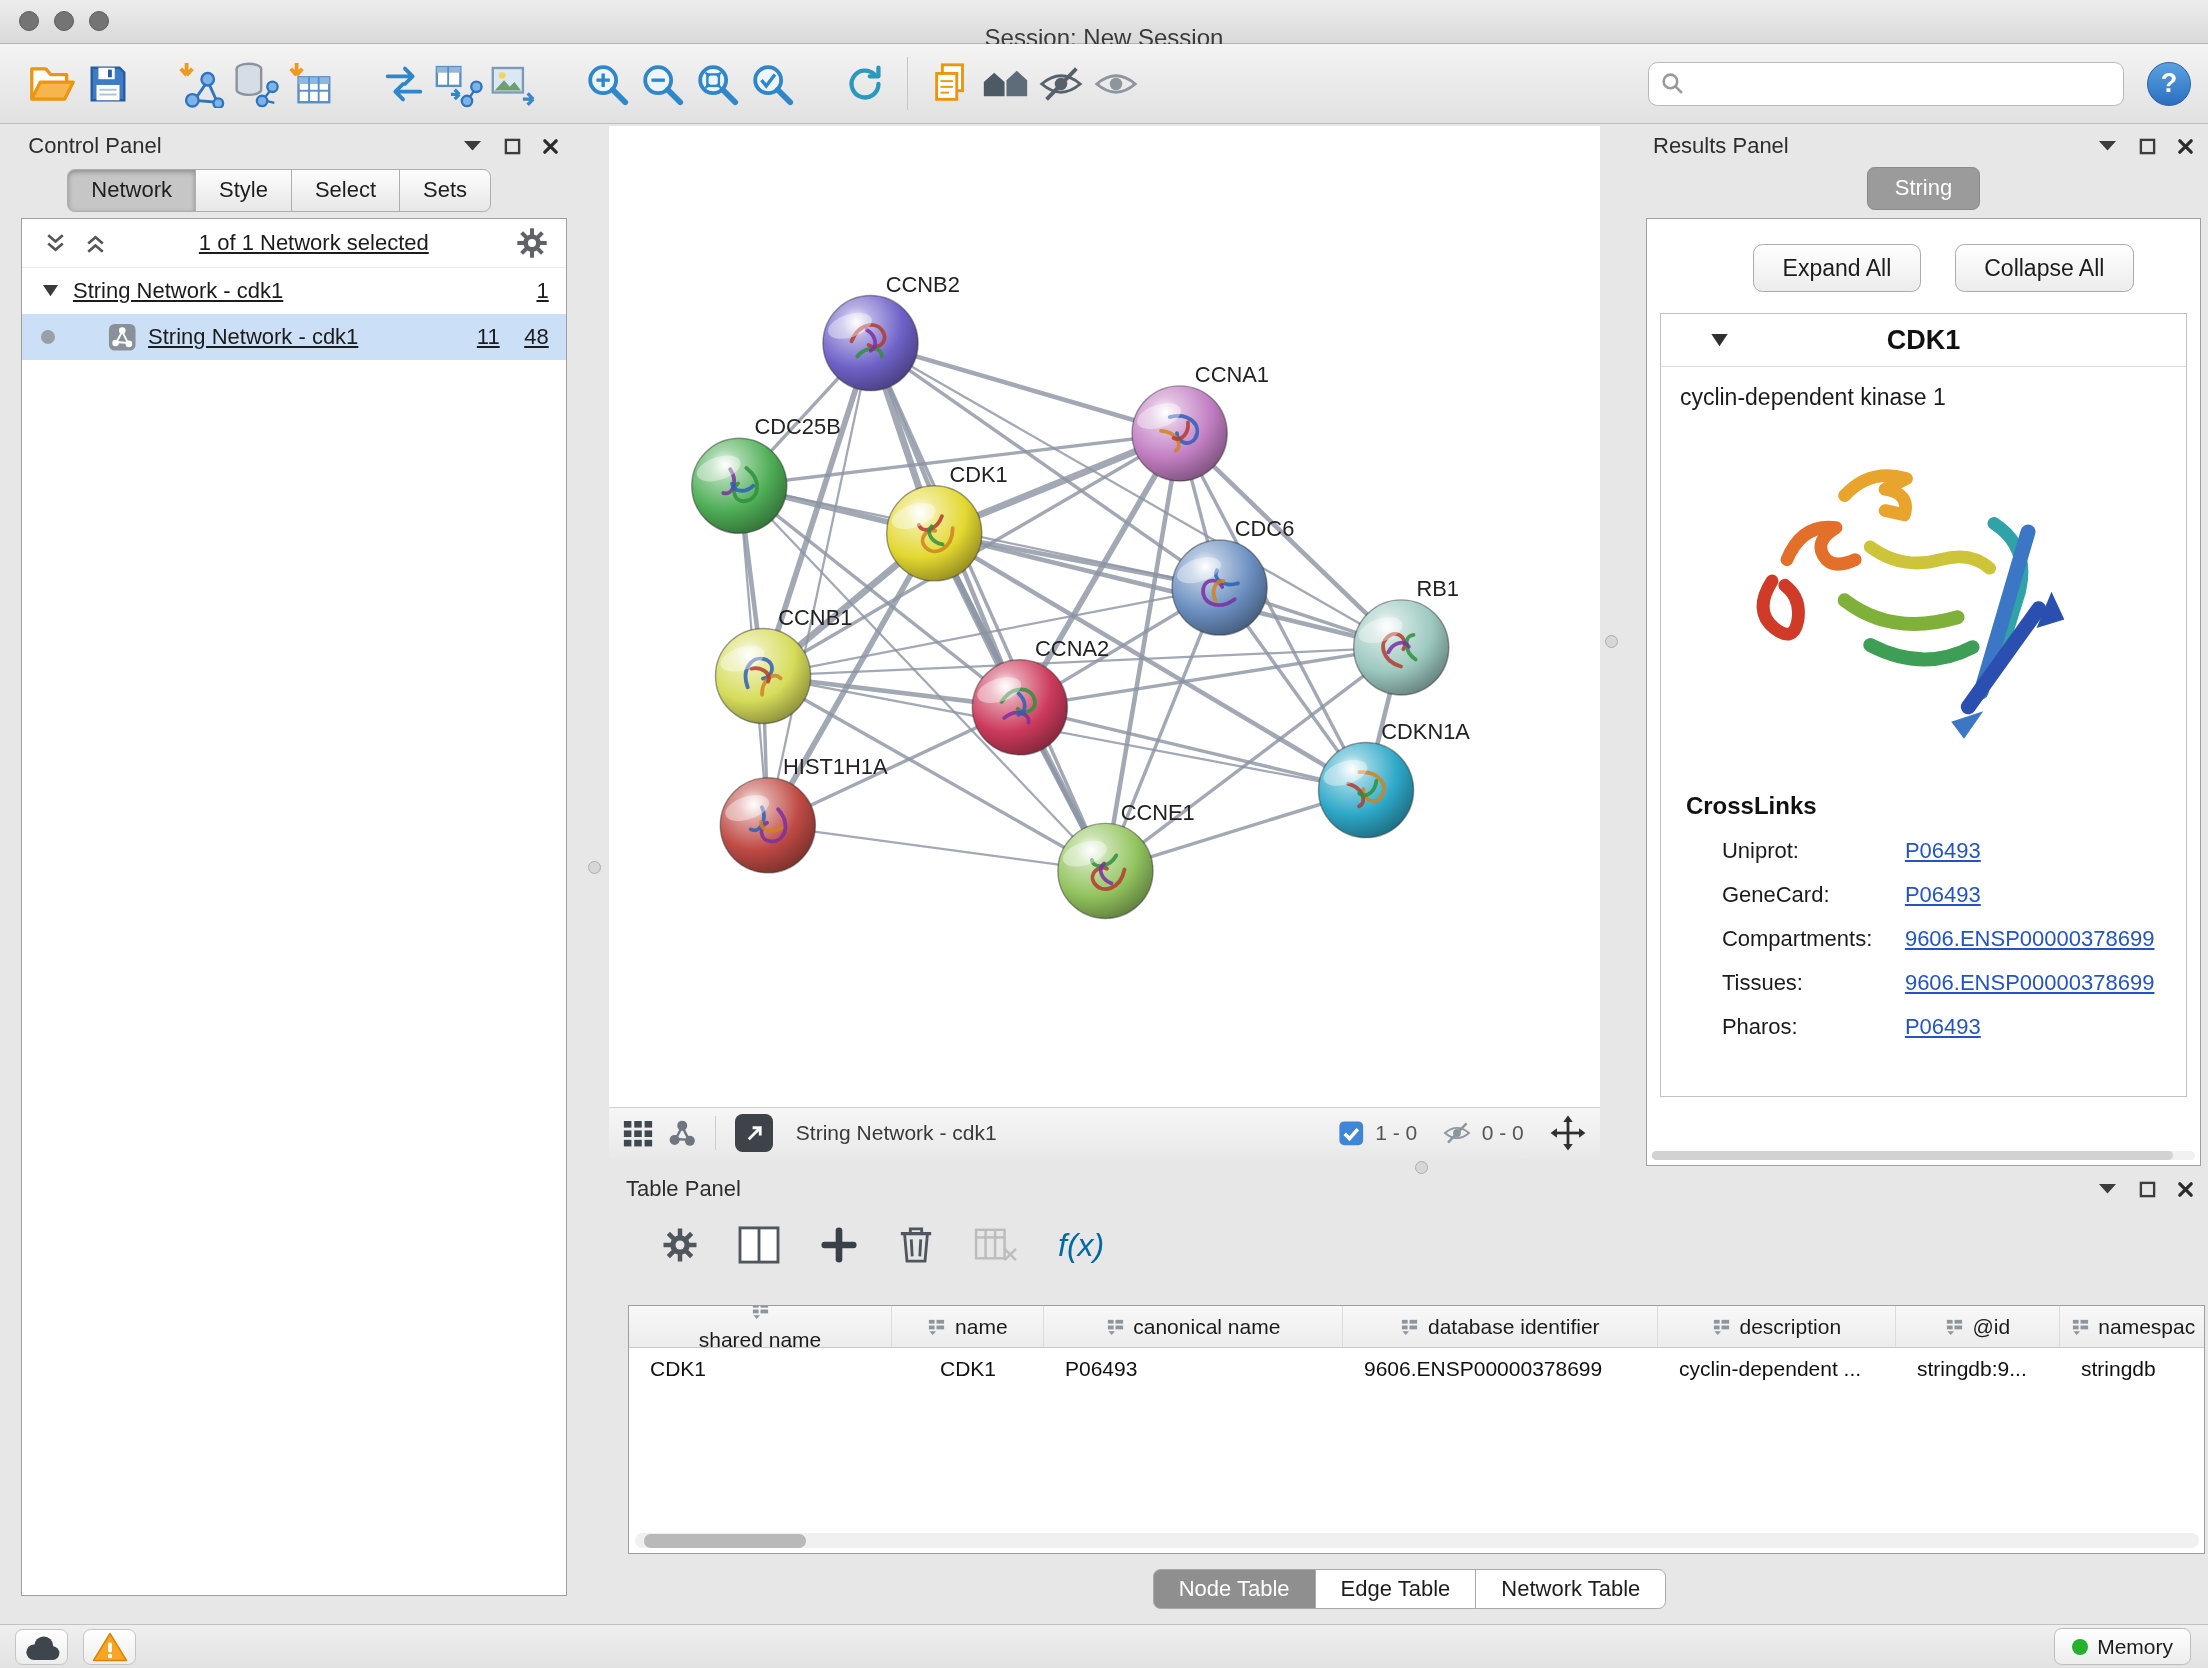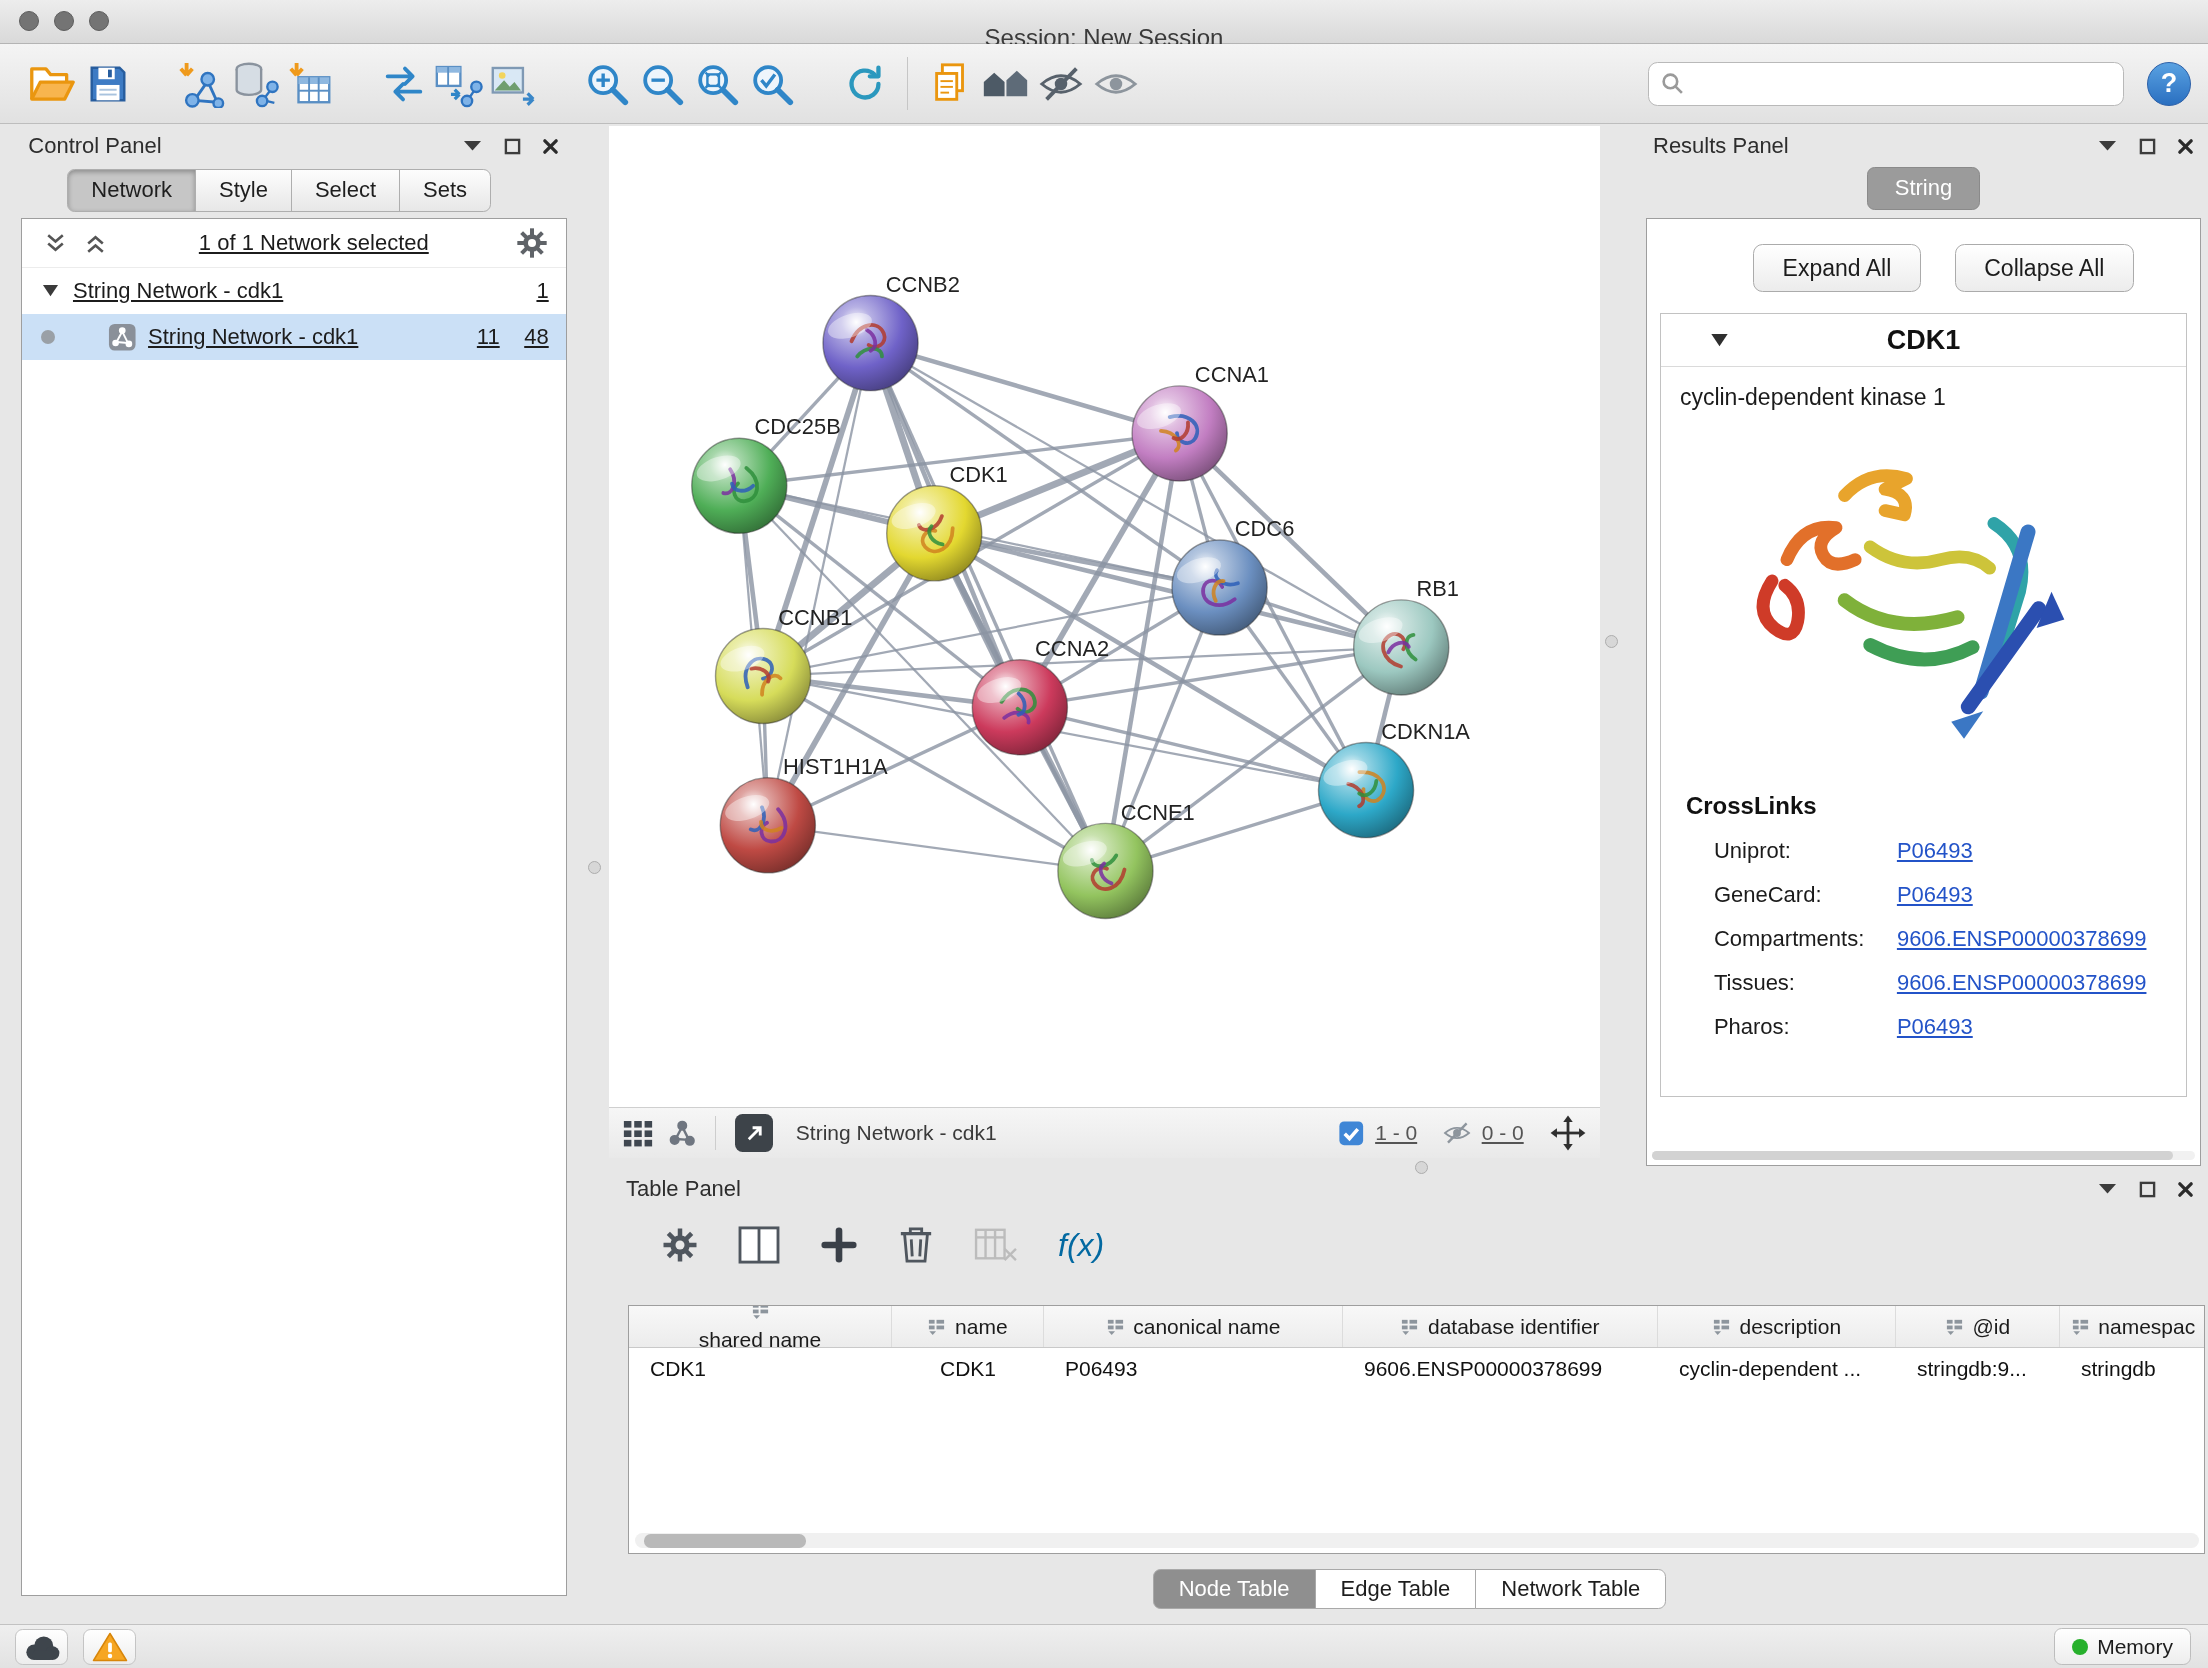--- a/index.html
+++ b/index.html
@@ -49,38 +49,38 @@
   .num2.firstnum{margin-left:auto;}
   .tree-label{margin-left:5.7px;}
 
   
   .network-canvas{position:absolute;left:609px;top:126px;width:991px;height:982px;background:#fff;}
   .node-label{font-family:"Liberation Sans",sans-serif;font-size:23px;fill:#222;}
   .network-toolbar{position:absolute;left:609px;top:1107px;width:991px;height:51px;background:linear-gradient(#f6f6f6,#e9e9e9);border-top:1px solid #cfcfcf;display:flex;align-items:center;gap:13.3px;padding:0 13.3px;font-size:21px;color:#3a3a3a;}
   .vsep{width:1px;height:34px;background:#cdcdcd;margin:0 5.7px;}
   .dark-sq{width:38px;height:38px;background:#3d4349;border-radius:7.6px;display:flex;align-items:center;justify-content:center;}
   .nv-name{margin-left:9.5px;}
-  .nv-right{margin-left:auto;display:flex;align-items:center;gap:25px;color:#555;text-decoration:underline;}
+  .nv-right{margin-left:auto;display:flex;align-items:center;gap:25px;color:#555;}
   .nv-stat{display:flex;align-items:center;gap:9.5px;}
 
   
   .results-panel{position:absolute;left:1638px;top:127px;width:571px;height:1039px;}
   .rp-tab{display:block;margin:1.9px auto 0;background:#9b9b9b;color:#fff;font-size:22px;padding:7.6px 27px;border-radius:7.6px;border:1px solid #8a8a8a;}
   .rp-content{position:absolute;left:7.6px;right:7.6px;top:91px;bottom:0;background:#fff;border:1px solid #9e9e9e;}
   .rp-buttons{display:flex;justify-content:center;gap:34px;margin-top:25px;margin-left:40px;}
   .rp-btn{font-size:23px;padding:9.5px 28.5px;border:1px solid #ababab;border-radius:9.5px;background:linear-gradient(#fff,#ececec);}
   .rp-section{margin:21px 13.3px 0;border:1px solid #c2c2c2;height:784px;position:relative;}
   .rp-sec-header{height:53px;display:flex;align-items:center;border-bottom:1px solid #dadada;position:relative;}
   .rp-sec-title{position:absolute;left:0;right:0;text-align:center;font-size:27px;font-weight:bold;color:#111;}
   .tri-btn{margin-left:49px;z-index:1;}
   .rp-desc{font-size:23px;color:#1b1b1b;padding:17px 19px 0;}
   .rp-structure{margin:9.5px auto 0;}
   .rp-xl-title{font-size:24px;font-weight:bold;margin:19px 0 9.5px 25px;color:#111;}
   .xl-row{display:flex;align-items:center;font-size:22px;height:44px;padding-left:53px;}
-  .xl-label{width:183px;color:#1b1b1b;}
+  .xl-label{width:183px;color:#1b1b1b;margin-left:8px;}
   .xl-value{color:#2353c8;text-decoration:underline;cursor:pointer;}
   .rp-scroll{position:absolute;left:5.7px;right:5.7px;bottom:4.8px;height:9.5px;background:#f1f1f1;border-radius:4.8px;}
   .rp-scroll .thumb{height:100%;width:96%;background:#d2d2d2;border-radius:4.8px;}
 
   
   .table-panel{position:absolute;left:611px;top:1170px;width:1598px;height:453px;}
   .tp-toolbar{display:flex;align-items:center;gap:40px;margin:9.5px 0 0 51px;height:55px;}
   .fx-label{font-family:Liberation Sans, sans-serif;font-style:italic;font-size:32px;color:#0369a1;}
   .tp-box{position:absolute;left:17px;right:3.8px;top:135px;height:249px;background:#fff;border:1px solid #9e9e9e;overflow:hidden;}
   .thead{display:flex;height:42px;background:linear-gradient(#f8f8f8,#ececec);border-bottom:1px solid #c9c9c9;}

